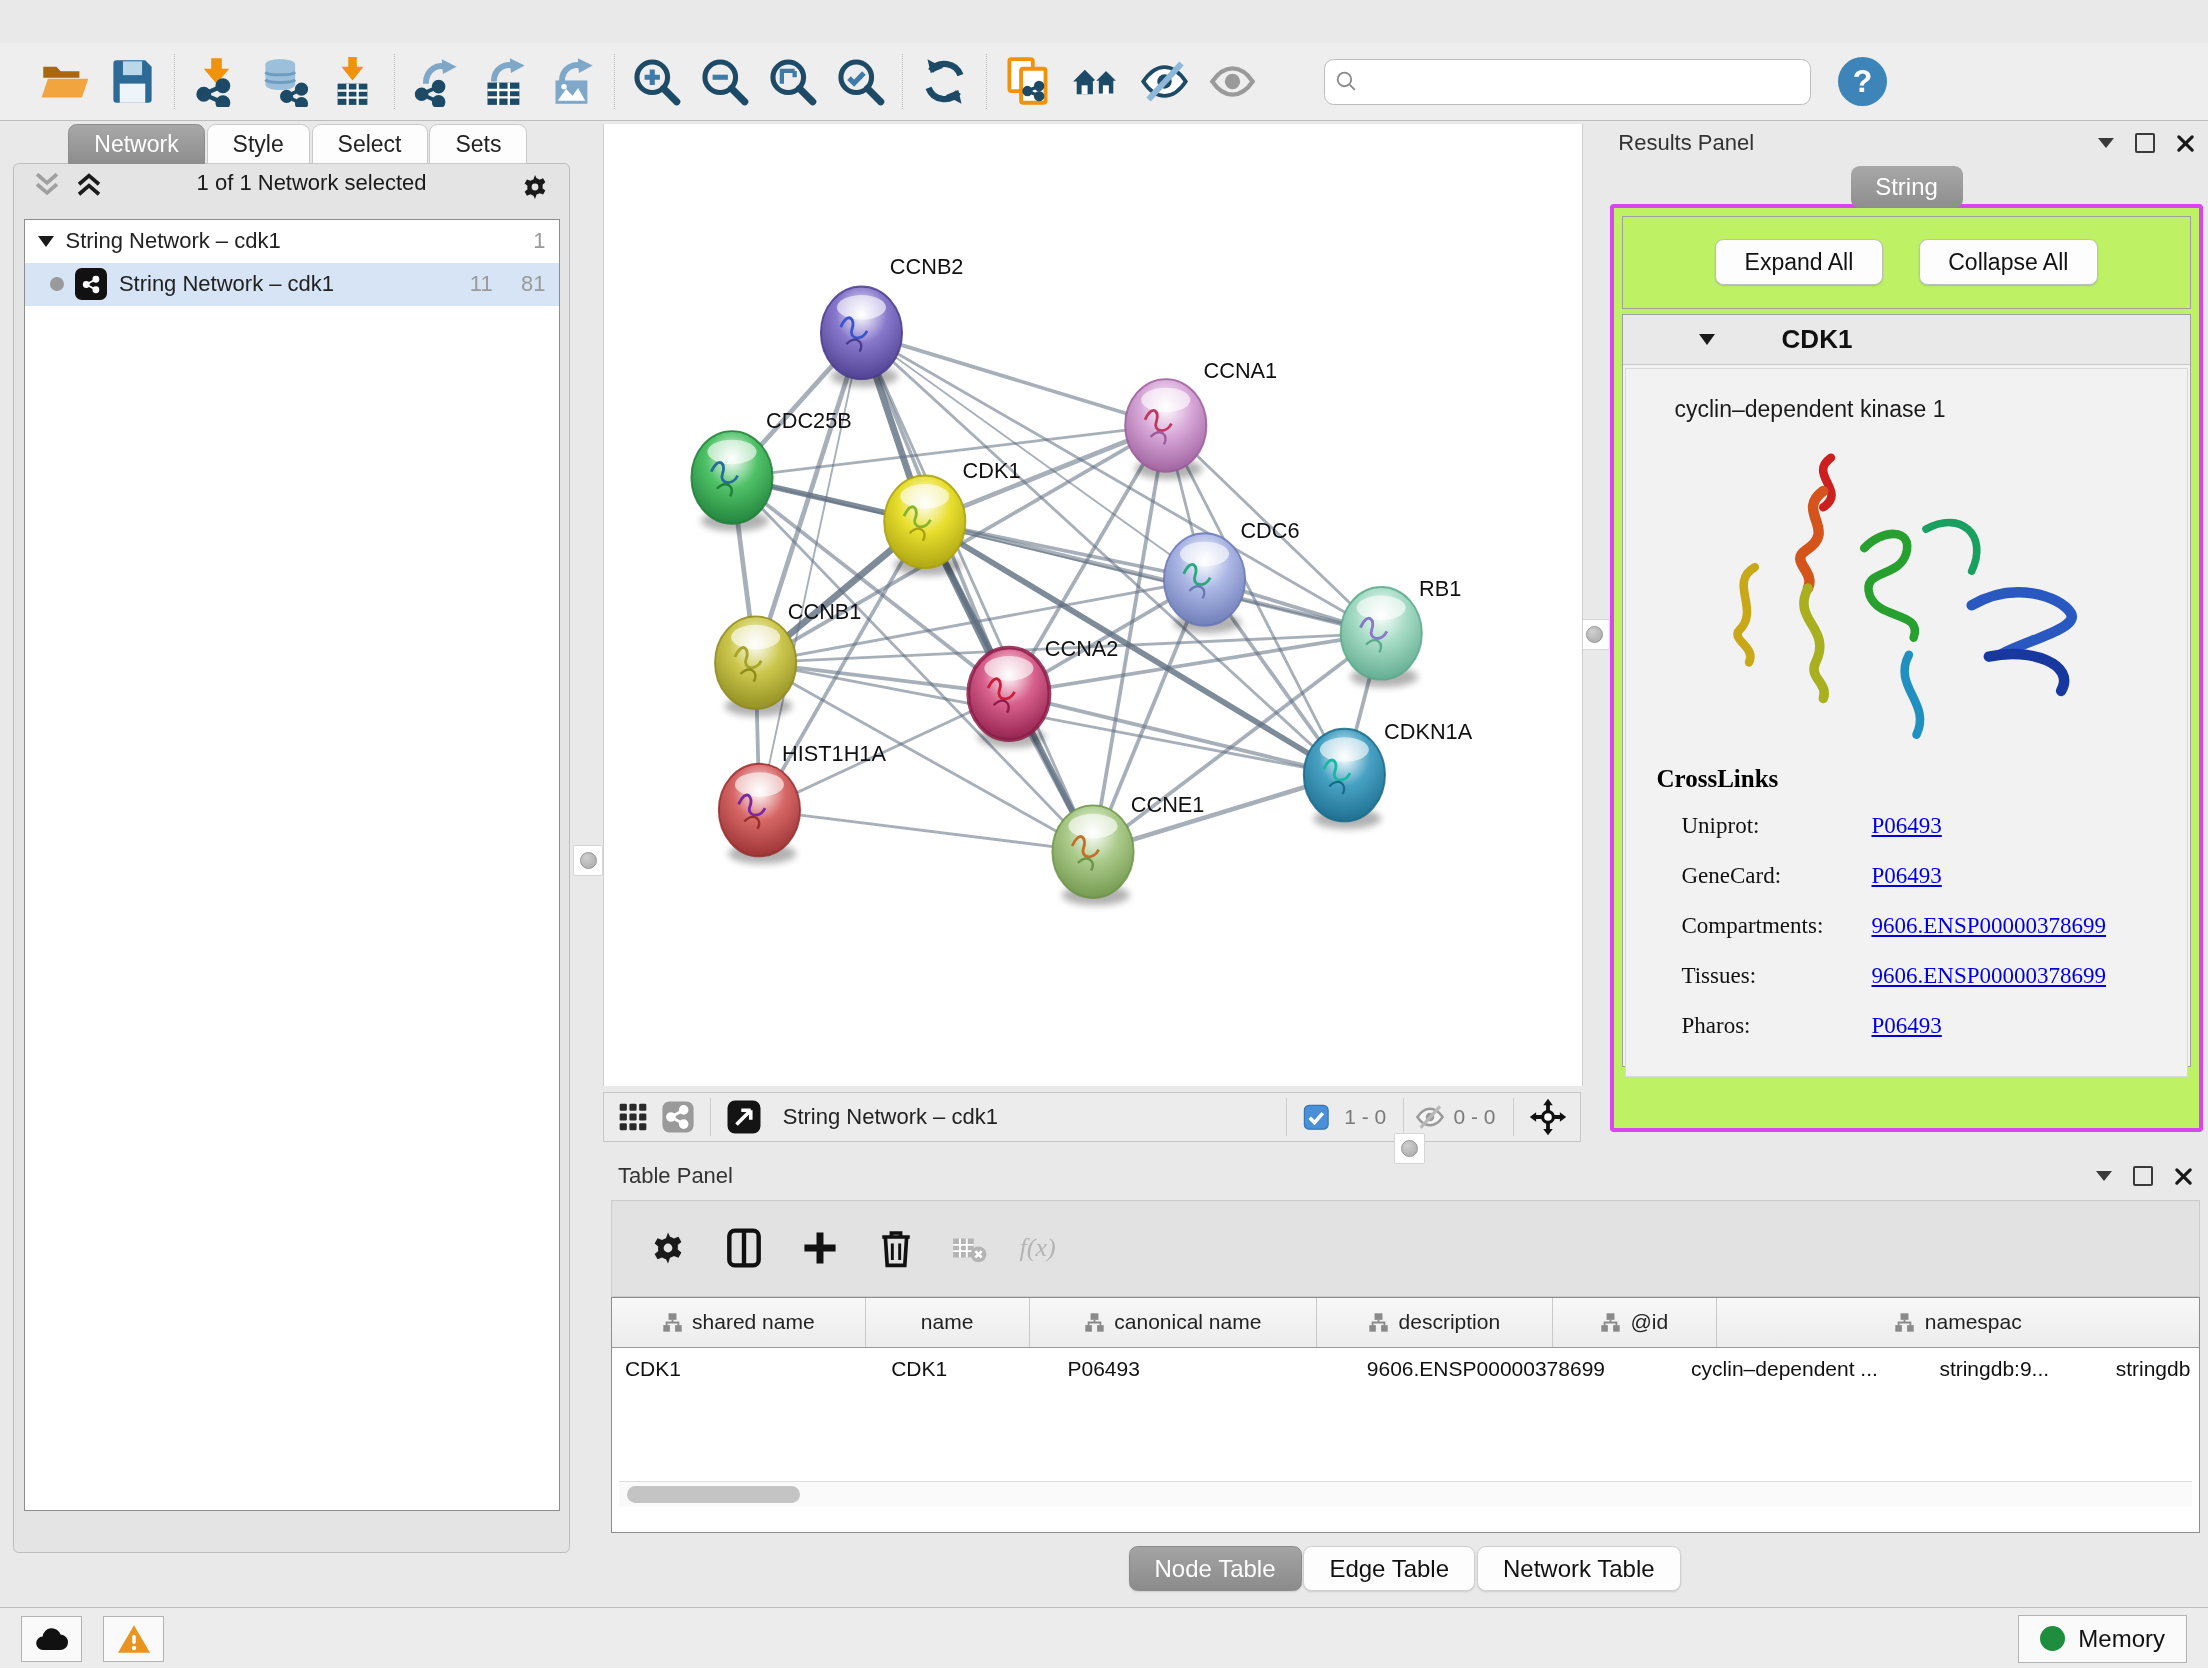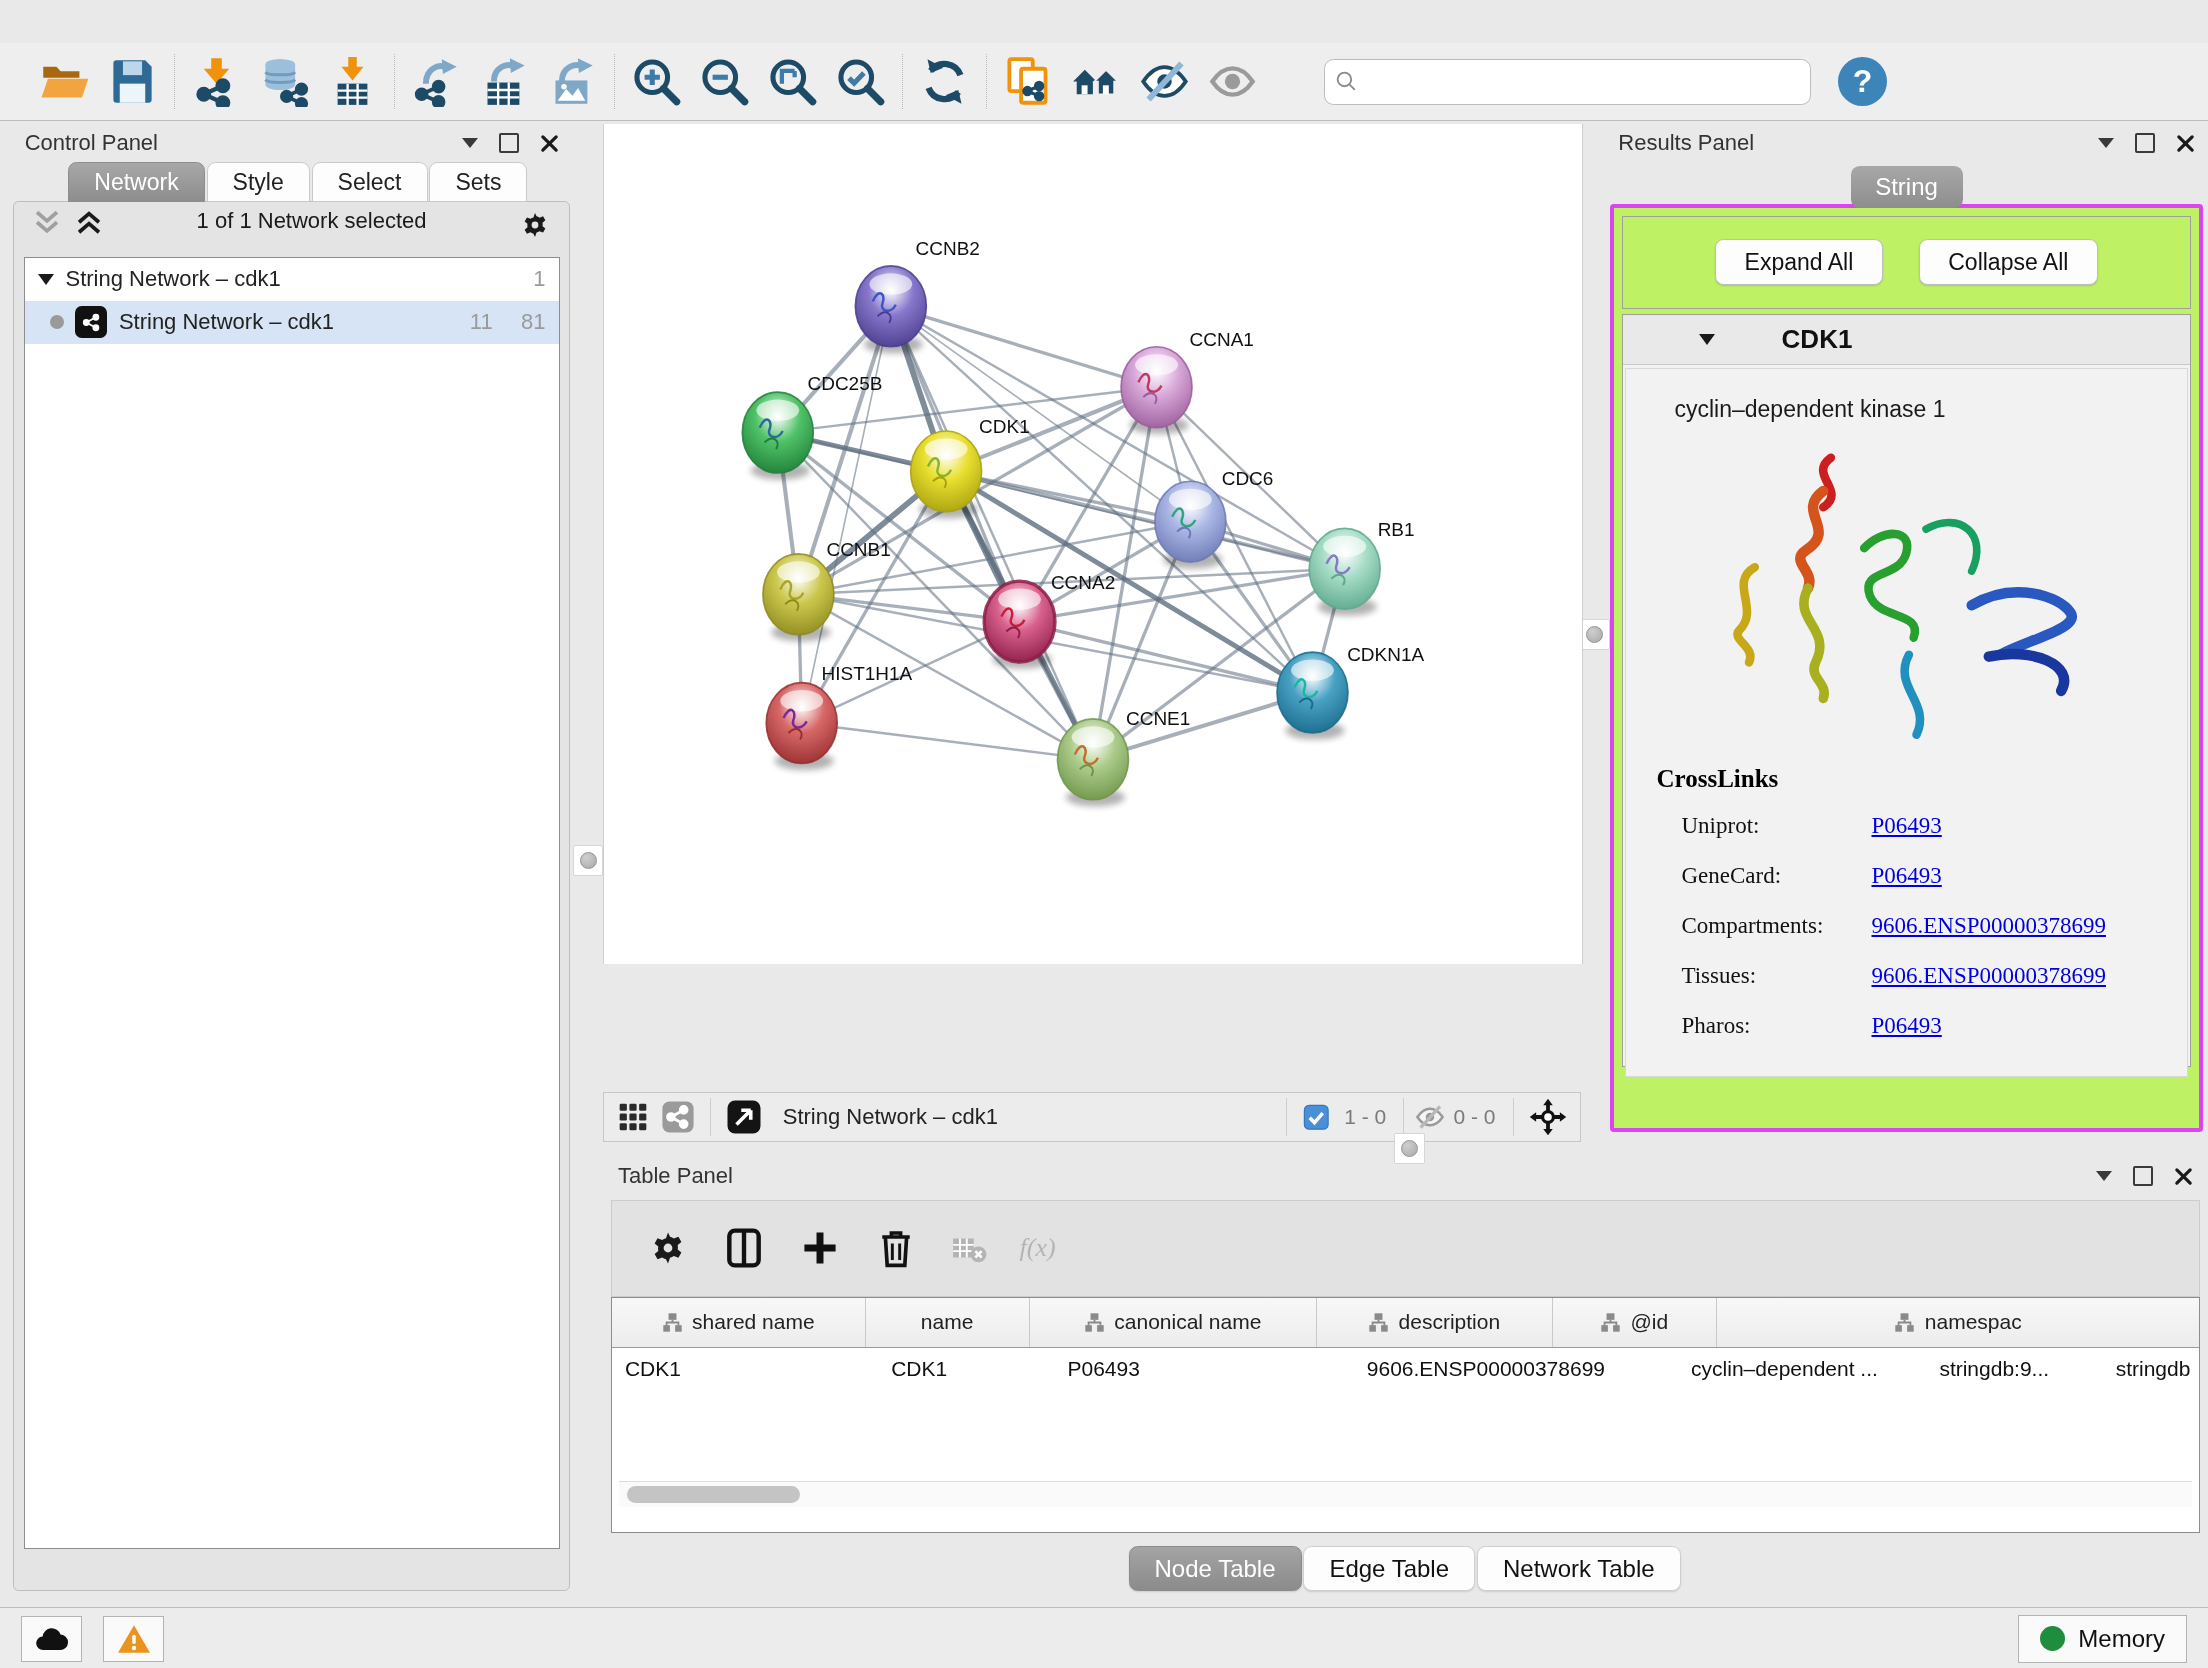--- a/index.html
+++ b/index.html
@@ -48,21 +48,21 @@
         border-top:11.4px solid #1a1a1a;}
   .radio-dot{width:14.3px;height:14.3px;border-radius:50%;background:#9a9a9a;}
   .share-chip{width:32px;height:32px;border-radius:6.7px;background:#111;display:flex;align-items:center;justify-content:center;}
   
   .vsplit{position:absolute;top:124px;height:1021px;background:#e9e9e9;}
   .grip{position:absolute;width:28.5px;height:28.5px;background:#fff;border:1px solid #d6d6d6;border-radius:1.9px;
         display:flex;align-items:center;justify-content:center;}
   .grip i{width:15px;height:15px;border-radius:50%;background:radial-gradient(circle at 35% 30%,#cfcfcf,#a8a8a8);
           border:1px solid #949494;display:block;}
   
-  .net-canvas{position:absolute;left:603px;top:124px;width:978px;height:840px;background:#fff;
+  .net-canvas{position:absolute;left:603px;top:124px;width:978px;height:962px;background:#fff;
               border-left:1px solid #cfcfcf;border-right:1px solid #cfcfcf;}
   .net-canvas svg{width:100%;height:100%;display:block;}
   .net-bar{position:absolute;left:603px;top:1092px;width:978px;height:50px;background:#ececec;
            border:1px solid #c6c6c6;display:flex;align-items:center;padding:0 7.6px;box-sizing:border-box;}
   .nb-sep{width:0;height:38px;border-left:1px solid #cdcdcd;margin:0 9.5px;}
   .nb-btn{display:flex;align-items:center;justify-content:center;padding:0 5.7px;}
   .nb-title{font-size:22px;color:#222;margin-left:15px;flex:1;}
   .nb-count{font-size:21px;color:#7a7a7a;margin:0 7.6px;}
   .hsplit{position:absolute;left:603px;top:1142px;width:1605px;height:13.3px;background:#e9e9e9;}
   
@@ -273,30 +273,20 @@
       <svg width="25" height="25" viewBox="0 0 24 24">
         <circle cx="10" cy="10" r="6.5" stroke="#8a8a8a" stroke-width="1.8" fill="none"></circle>
         <path d="M15 15l5 5" stroke="#8a8a8a" stroke-width="1.8"></path>
       </svg>
       <input type="text" style="">
     </div>
     <div class="helpbtn">?</div>
   </div>
 
   <div class="control-panel">
-    <div class="cp-head">
-      <span class="panel-title">Control Panel</span>
-      <span class="ph-ctrls">
-        <span class="ph-caret"></span>
-        <span class="ph-float"></span>
-        <svg width="19" height="19" viewBox="0 0 20 20">
-          <path d="M3 3l14 14M17 3L3 17" stroke="#1a1a1a" stroke-width="3.4" stroke-linecap="round"></path>
-          </svg>
-      </span>
-    </div>
     <div class="tabs-row">
       <div class="tab active">Network</div>
       <div class="tab">Style</div>
       <div class="tab">Select</div>
       <div class="tab">Sets</div>
     </div>
     <div class="cp-frame">
       <div class="cp-toolrow">
         <svg width="32" height="28.5" viewBox="0 0 22 20">
           <path d="M4 3l7 6 7-6M4 10l7 6 7-6" stroke="#a0a0a0" stroke-width="2.6" fill="none"></path>

